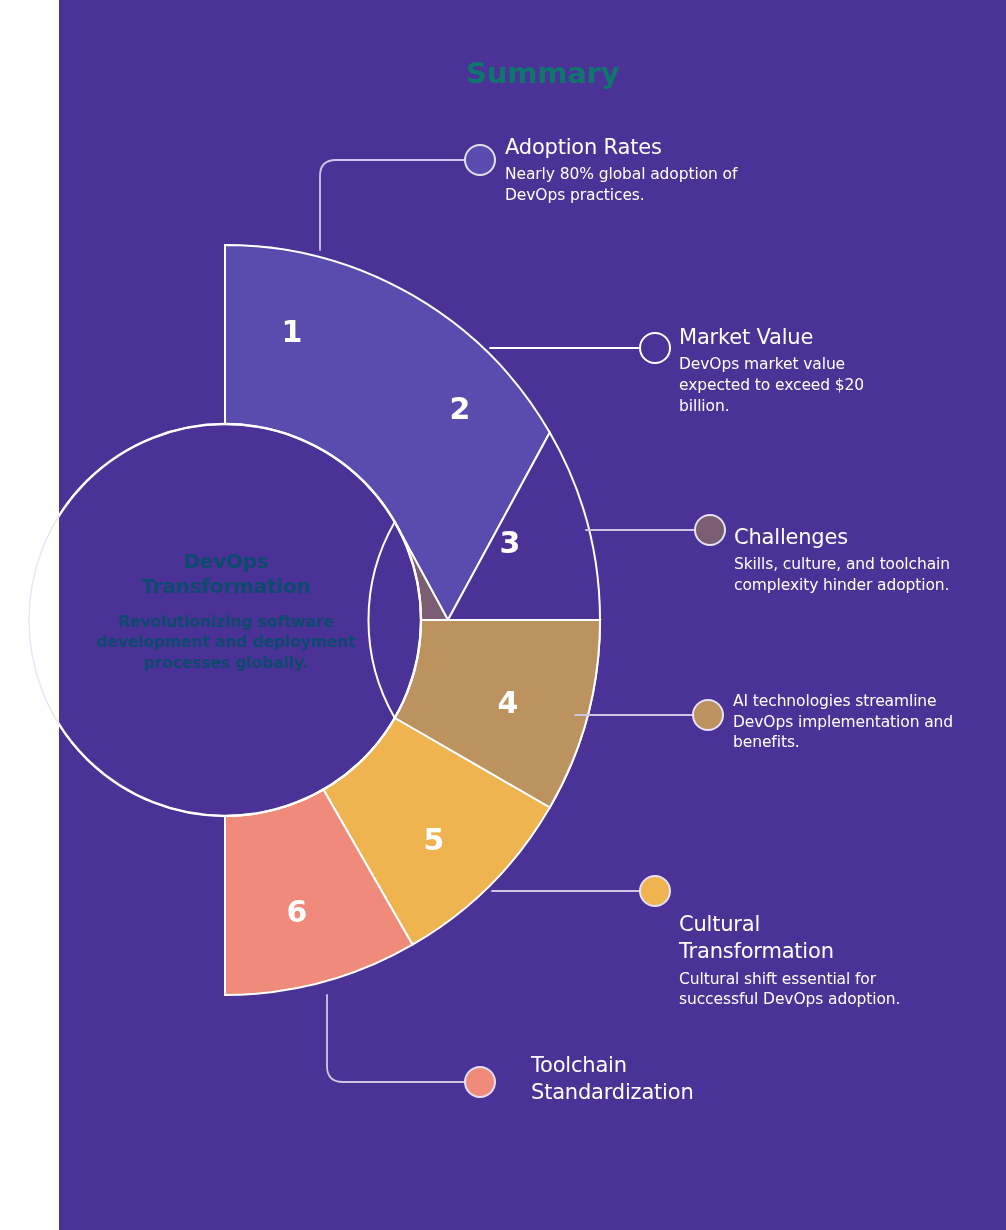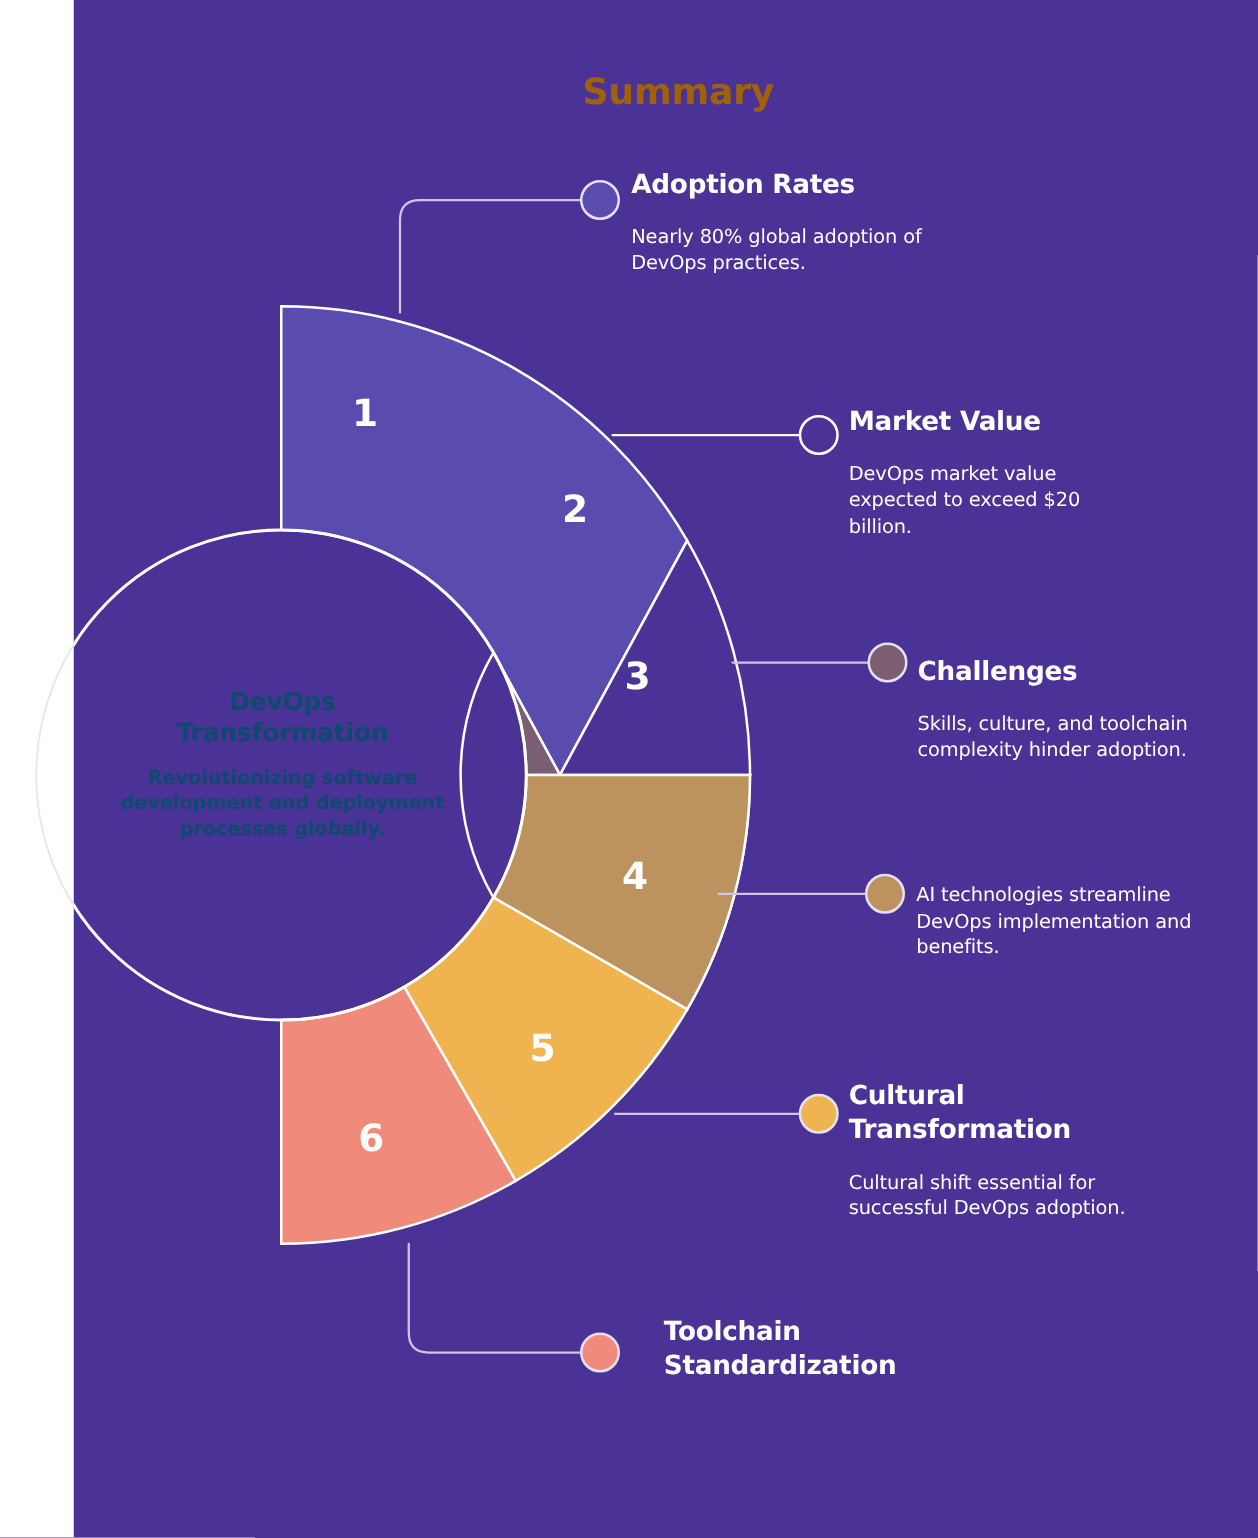--- a/index.html
+++ b/index.html
@@ -10,32 +10,32 @@
     overflow:hidden;
   }
   #stage{position:relative;width:1006px;height:1230px;overflow:hidden;}
   #panel{
     position:absolute;left:59px;top:0;width:947px;height:1230px;
     background:#4b3296;
   }
   #art{position:absolute;left:0;top:0;width:1006px;height:1230px;}
   .title{
     position:absolute;left:466px;top:56px;
-    font-size:29px;font-weight:700;color:#a16207;letter-spacing:-0.2px;
+    font-size:29px;font-weight:700;color:#0f766e;letter-spacing:-0.2px;
     white-space:nowrap;
   }
   .center-block{
     position:absolute;left:76px;top:549px;width:300px;
     text-align:center;color:#0c4a6e;
   }
   .center-title{font-size:20px;font-weight:700;line-height:1.27;letter-spacing:-0.2px;}
   .center-desc{font-size:15.5px;font-weight:700;line-height:1.33;margin-top:12px;letter-spacing:-0.1px;}
   .item{position:absolute;color:#ffffff;}
-  .item-title{font-size:21px;font-weight:700;line-height:1.3;letter-spacing:-0.2px;}
-  .item-desc{font-size:15.5px;font-weight:400;line-height:1.33;margin-top:18px;letter-spacing:-0.1px;}
+  .item-title{font-size:21px;font-weight:400;line-height:1.3;letter-spacing:-0.2px;}
+  .item-desc{font-size:15.5px;font-weight:400;line-height:1.33;margin-top:3px;letter-spacing:-0.1px;}
   .seg-num{
     position:absolute;color:#ffffff;font-size:30px;font-weight:700;
     transform:translate(-50%,-50%);
   }
 </style>
 </head>
 <body>
 
 <div id="stage">
 
@@ -111,21 +111,21 @@
 
   <div class="item" style="left:734px;top:524px;width:260px;">
     <div class="item-title">Challenges</div>
     <div class="item-desc">Skills, culture, and toolchain complexity hinder adoption.</div>
   </div>
 
   <div class="item" style="left:733px;top:688px;width:252px;">
     <div class="item-desc">AI technologies streamline DevOps implementation and benefits.</div>
   </div>
 
-  <div class="item" style="left:679px;top:863px;width:250px;">
+  <div class="item" style="left:679px;top:911px;width:250px;">
     <div class="item-title">
       <div>Cultural</div>
       <div>Transformation</div>
     </div>
     <div class="item-desc">Cultural shift essential for successful DevOps adoption.</div>
   </div>
 
   <div class="item" style="left:531px;top:1052px;width:250px;">
     <div class="item-title">
       <div>Toolchain</div>

